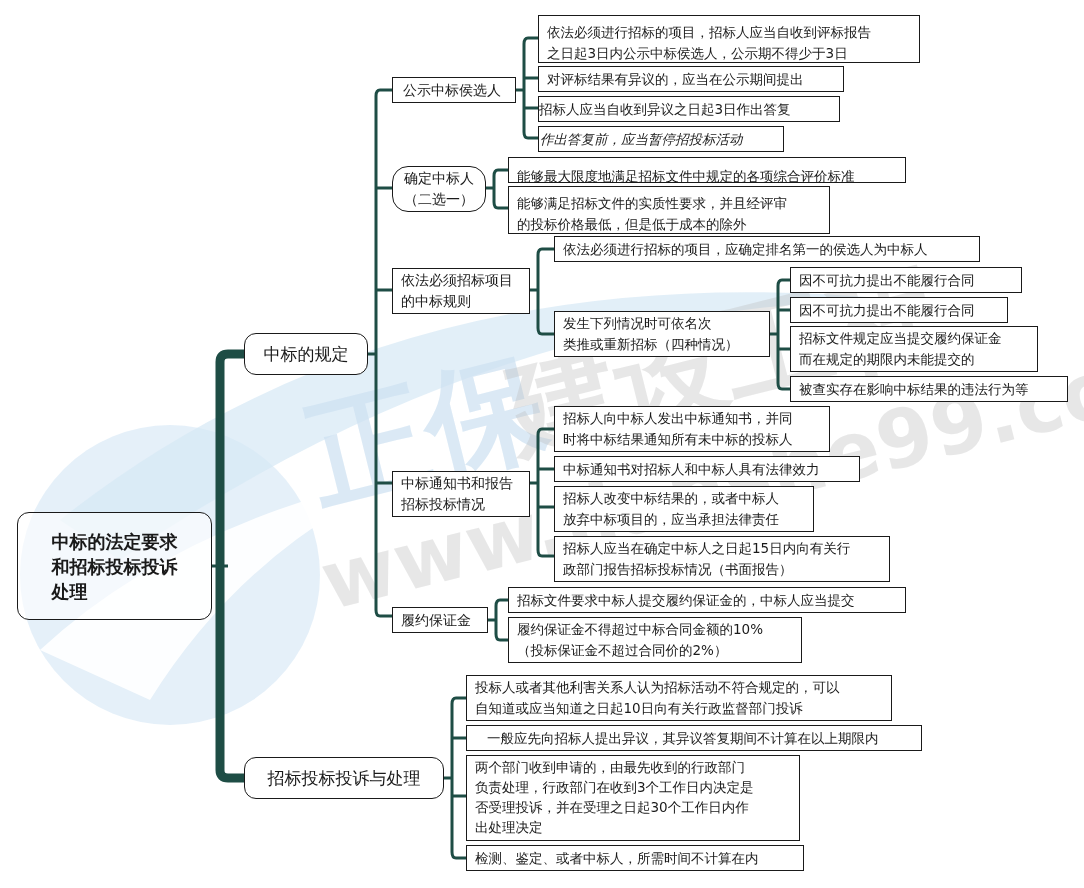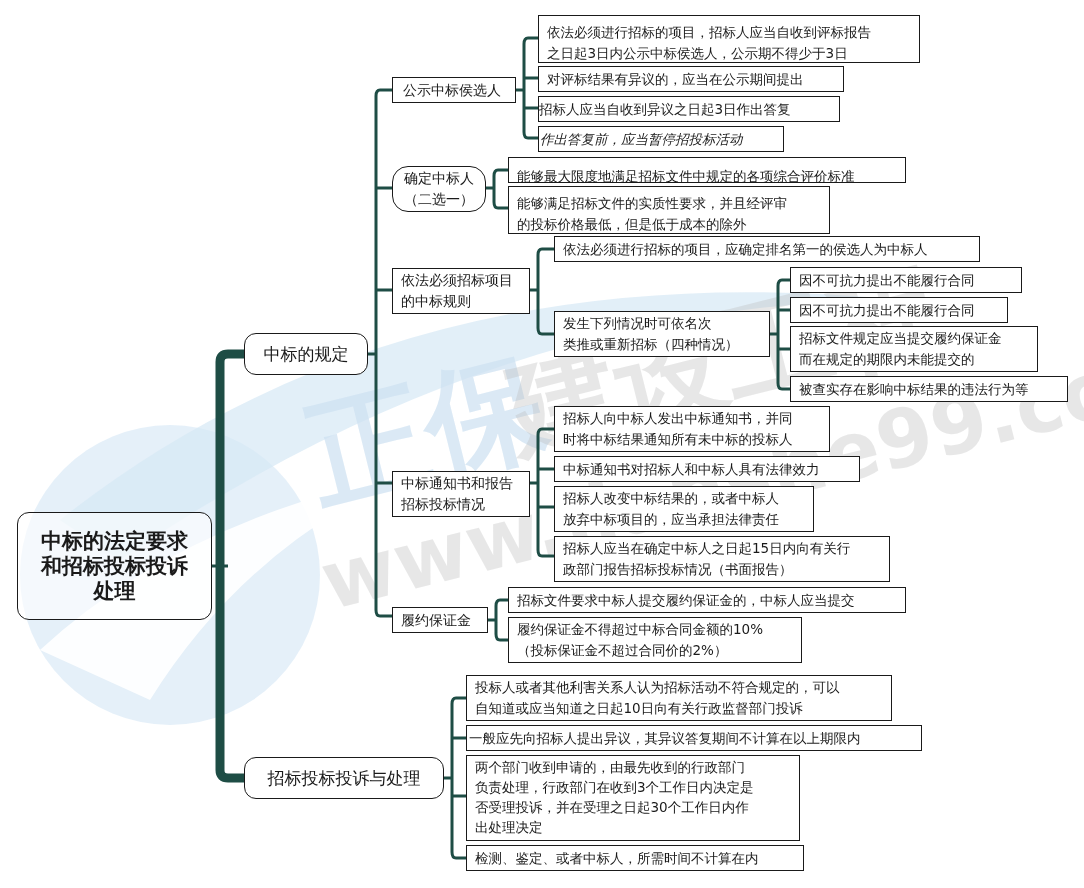--- a/index.html
+++ b/index.html
@@ -2,21 +2,21 @@
 <html><head>
 <meta charset="utf-8">
 <style>
   html, body { margin:0; padding:0; }
   body { width:1084px; height:888px; position:relative; background:#ffffff; overflow:hidden;
          font-family:"DejaVu Sans","Liberation Sans",sans-serif; color:#1a1a1a; }
   #wm { position:absolute; left:0; top:0; width:1084px; height:888px; pointer-events:none; }
   #lines { position:absolute; left:0; top:0; width:1084px; height:888px; }
   .node { position:absolute; box-sizing:border-box; background:#ffffff; border:1px solid #1a1a1a;
           font-size:13.5px; line-height:21px; padding:6px 8px; white-space:pre-line; }
-  .root { border-radius:12px; font-weight:bold; font-size:21px; line-height:25px; text-align:center;
+  .root { border-radius:12px; font-weight:bold; font-size:18px; line-height:25px; 
           display:flex; align-items:center; justify-content:center; padding:4px 16px; background:rgba(255,255,255,0.6); }
   .main { border-radius:12px; font-size:17px; display:flex; align-items:center; justify-content:center; padding:0 10px; }
   .sub { font-size:14px; line-height:21px; padding:4px 10px; }
   .sub.c { text-align:center;border-radius:16px; }
 </style>
 </head>
 <body>
 
 <svg id="wm" viewBox="0 0 1084 888">
   <ellipse cx="170" cy="575" rx="150" ry="150" fill="#dcebf7" opacity="0.75"></ellipse>
@@ -103,18 +103,18 @@
 政部门报告招标投标情况（书面报告）</div>
 
 <div class="node sub" style="left:392px;top:607px;width:96px;height:26px;padding:2px 8px;">履约保证金</div>
 <div class="node" style="left:508px;top:587px;width:398px;height:26px;padding:2px 8px;">招标文件要求中标人提交履约保证金的，中标人应当提交</div>
 <div class="node" style="left:508px;top:617px;width:294px;height:46px;padding:1px 8px;">履约保证金不得超过中标合同金额的10%
 （投标保证金不超过合同价的2%）</div>
 
 <div class="node main" style="left:244px;top:757px;width:200px;height:42px;">招标投标投诉与处理</div>
 <div class="node" style="left:466px;top:675px;width:426px;height:46px;padding:1px 8px;">投标人或者其他利害关系人认为招标活动不符合规定的，可以
 自知道或应当知道之日起10日向有关行政监督部门投诉</div>
-<div class="node" style="left:466px;top:725px;width:456px;height:26px;padding:2px 2px;">一般应先向招标人提出异议，其异议答复期间不计算在以上期限内</div>
+<div class="node" style="left:466px;top:725px;width:456px;height:26px;padding:2px 20px;">一般应先向招标人提出异议，其异议答复期间不计算在以上期限内</div>
 <div class="node" style="left:466px;top:755px;width:334px;height:86px;padding:1px 8px;line-height:20px;">两个部门收到申请的，由最先收到的行政部门
 负责处理，行政部门在收到3个工作日内决定是
 否受理投诉，并在受理之日起30个工作日内作
 出处理决定</div>
 <div class="node" style="left:466px;top:845px;width:338px;height:26px;padding:2px 8px;">检测、鉴定、或者中标人，所需时间不计算在内</div>
 
 </body></html>

